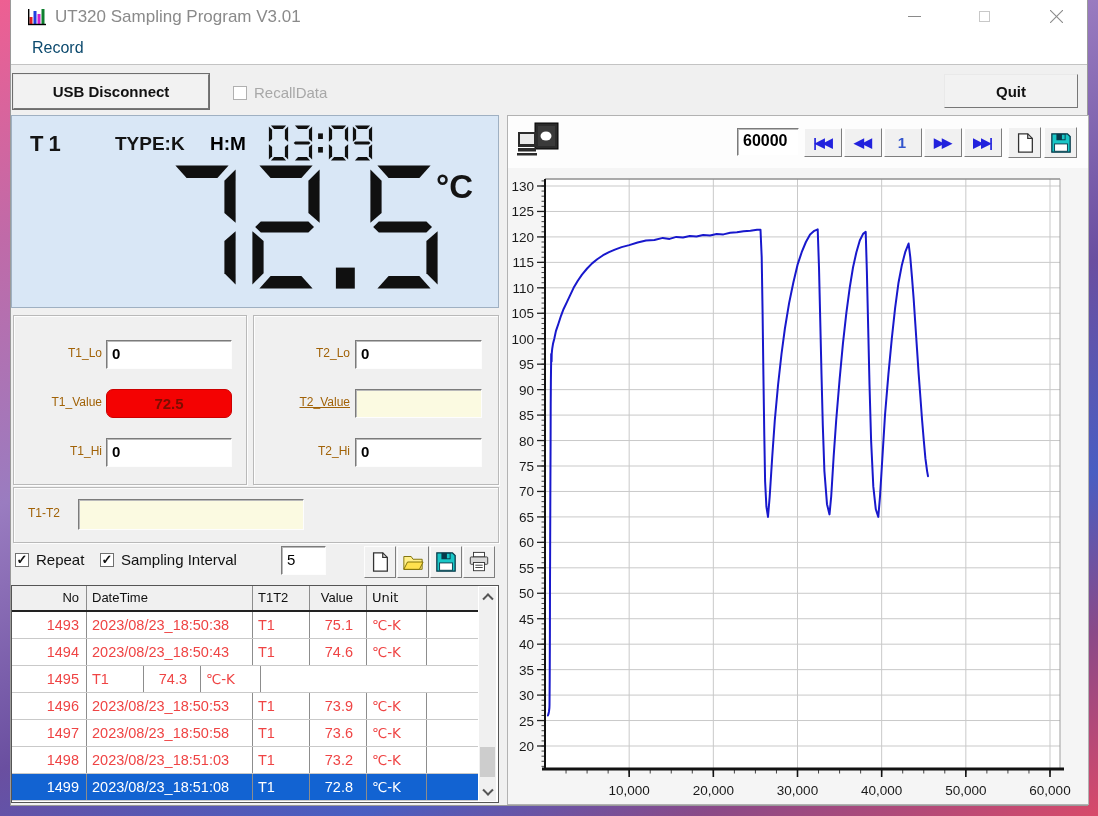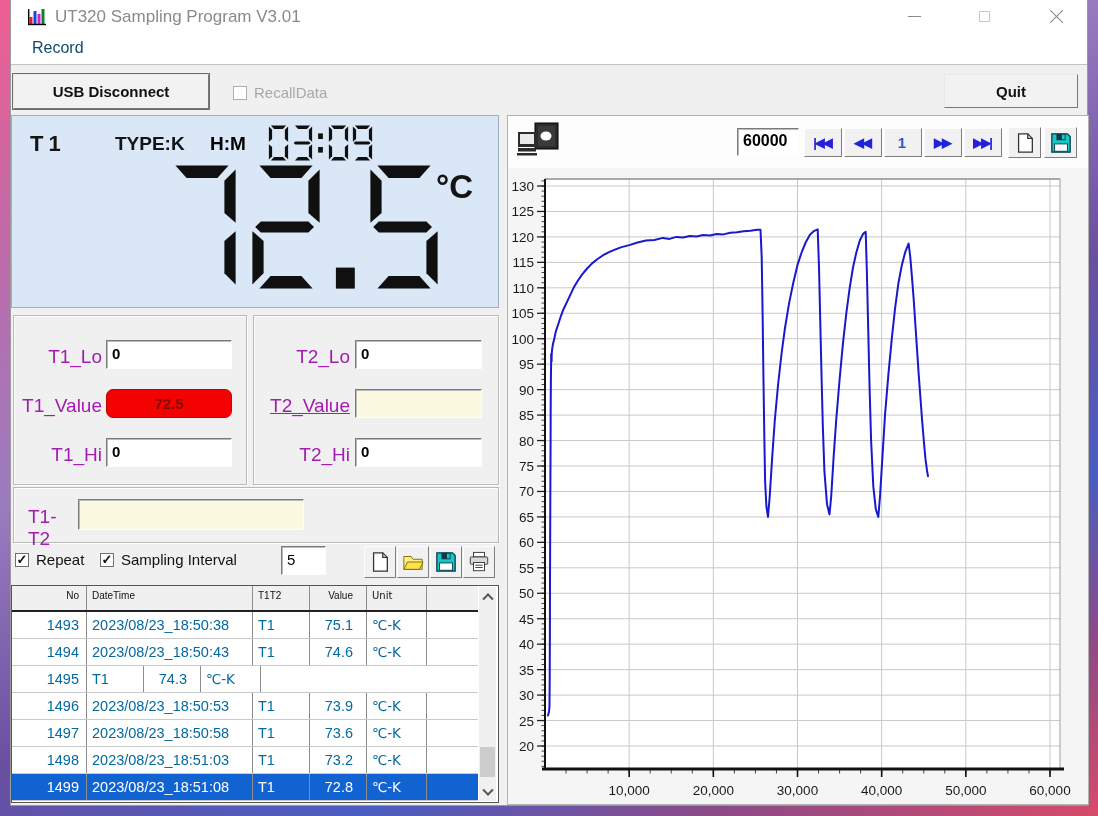--- a/index.html
+++ b/index.html
@@ -42,40 +42,40 @@
   #lcd-type { position: absolute; left: 103px; top: 17px; font-size: 19px; font-weight: bold; color: #141414; }
   #lcd-hm { position: absolute; left: 198px; top: 17px; font-size: 19px; font-weight: 600; color: #000000; }
   #lcd-clock { position: absolute; left: 256px; top: 9px; display: flex; align-items: flex-start; }
   #lcd-value { position: absolute; left: 152px; top: 48px; display: flex; align-items: flex-start; }
   #lcd-unit { position: absolute; left: 424px; top: 52px; font-size: 33px; font-weight: 600; color: #141414; }
   
   .groupbox { position: absolute; border: 1px solid #b9b9b9; box-shadow: inset 1px 1px 0 #fdfdfd, 1px 1px 0 #fdfdfd; }
   #t1-group { left: 2px; top: 315px; width: 234px; height: 170px; }
   #t2-group { left: 242px; top: 315px; width: 246px; height: 170px; }
   #diff-group { left: 2px; top: 487px; width: 486px; height: 56px; }
-  .flabel { position: absolute; font-size: 19px; color: #a21caf; text-align: right; }
+  .flabel { position: absolute; font-size: 12px; color: #a16207; text-align: right; }
   .sunken {
     position: absolute; background: #fff; border: 1px solid; border-color: #7b7b7b #fdfdfd #fdfdfd #7b7b7b;
     box-shadow: inset 1px 1px 0 #b9b9b9; font-size: 15px; font-weight: bold; color: #000;
     padding: 4px 5px; overflow: hidden; white-space: nowrap;
   }
   .yellow { background: #fbfae1; }
   #t1-value-field { position: absolute; background: #f40202; color: #7d0d00; font-size: 15px; font-weight: bold; text-align: center; padding-top: 5px; border: 1px solid #c00; }
   
   .ck-row { position: absolute; display: flex; align-items: center; gap: 7px; font-size: 15px; color: #111; }
   #interval-input { left: 270px; top: 546px; width: 45px; height: 29px; }
   .tool-btn { position: absolute; top: 546px; width: 32px; height: 32px; background: #f1f1f1; border: 1px solid; border-color: #fdfdfd #7e7e7e #7e7e7e #fdfdfd; display: flex; align-items: center; justify-content: center; }
   .tool-btn svg { width: 22px; height: 22px; }
   
   #grid { position: absolute; left: 0px; top: 585px; width: 488px; height: 218px; background: #fff; border: 1px solid #555; }
   #grid-inner { position: absolute; left: 0; top: 0; right: 20px; bottom: 0; }
   .g-header { display: flex; height: 26px; background: #f0f0f0; border-bottom: 2px solid #222; }
-  .g-header .cell { font-size: 10px; color: #111; padding-top: 4px; }
+  .g-header .cell { font-size: 13px; color: #111; padding-top: 4px; }
   .g-row { display: flex; height: 27px; border-bottom: 1px solid #c9c9c9; background: #fff; }
-  .cell { border-right: 1px solid #8d8d8d; overflow: hidden; white-space: nowrap; font-size: 14.5px; color: #0369a1; padding-top: 5px; }
+  .cell { border-right: 1px solid #8d8d8d; overflow: hidden; white-space: nowrap; font-size: 14.5px; color: #ef4444; padding-top: 5px; }
   .c0 { width: 75px; text-align: right; padding-right: 7px; }
   .c1 { width: 166px; padding-left: 5px; }
   .c2 { width: 57px; padding-left: 5px; }
   .c3 { width: 57px; text-align: right; padding-right: 13px; }
   .c4 { width: 60px; padding-left: 5px; font-family: "DejaVu Sans", sans-serif; font-size: 13.5px; }
   .g-row.selected { background: #1263d2; }
   .g-row.selected .cell { color: #fff; }
   
   #vscroll { position: absolute; right: 2px; top: 1px; width: 17px; height: 214px; background: #f0f0f0; }
   .scroll-arrow { position: absolute; left: 0; width: 17px; height: 17px; display: flex; align-items: center; justify-content: center; }

